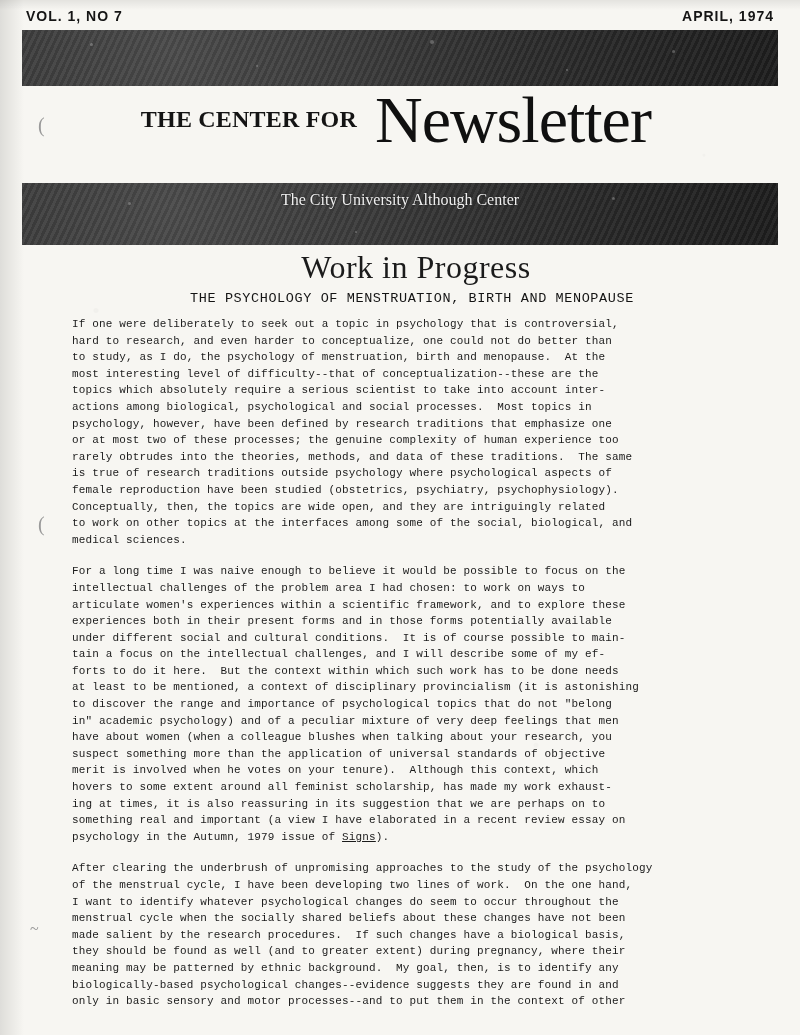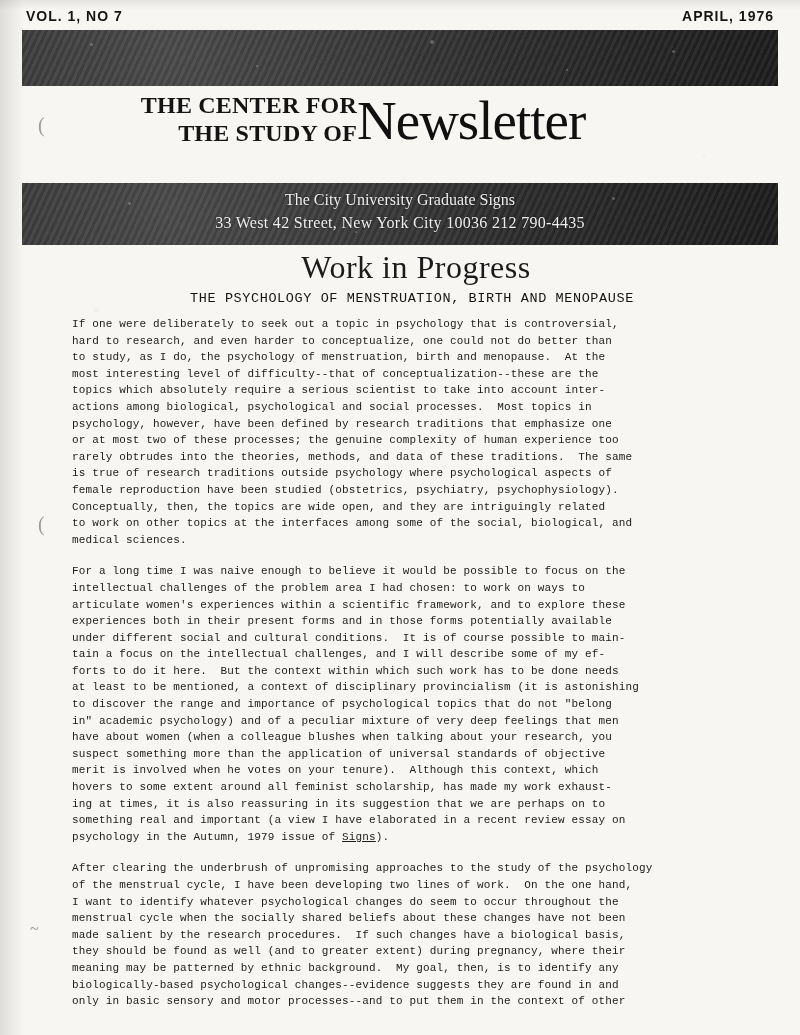--- a/index.html
+++ b/index.html
@@ -74,22 +74,23 @@
     font-weight: bold;
     font-size: 24px;
     line-height: 1.16;
     text-align: right;
     width: 335px;
     letter-spacing: 0.2px;
     color: #141414;
   }
   .newsletter-word {
     font-family: "Liberation Serif", serif;
-    font-size: 55px;
+    font-size: 66px;
     line-height: 1;
+    margin-left: 18px;
     letter-spacing: -1px;
     color: #101010;
     white-space: nowrap;
   }
   
   .address {
     position: absolute;
     top: 188px;
     left: 22px;
     right: 22px;
@@ -173,47 +174,45 @@
 </head>
 <body>
 
 <div class="page">
 
   <div class="shadow-top"></div>
   <div class="shadow-left"></div>
 
   <div class="topline">
     <span>VOL. 1, NO 7</span>
-    <span>APRIL, 1976</span>
+    <span>APRIL, 1974</span>
   </div>
 
   <div class="strip s1">
     <span class="speck" style="left:9%;top:24%;width:3px;height:3px;"></span>
     <span class="speck" style="left:31%;top:62%;width:2px;height:2px;"></span>
     <span class="speck" style="left:54%;top:18%;width:4px;height:4px;"></span>
     <span class="speck" style="left:72%;top:70%;width:2px;height:2px;"></span>
     <span class="speck" style="left:86%;top:36%;width:3px;height:3px;"></span>
   </div>
 
   <div class="masthead">
     <div class="center-name">
       <div>THE CENTER FOR</div>
-      <div>THE STUDY OF</div>
     </div>
     <div class="newsletter-word">Newsletter</div>
   </div>
 
   <div class="strip s2">
     <span class="speck" style="left:14%;top:30%;width:3px;height:3px;"></span>
     <span class="speck" style="left:44%;top:78%;width:2px;height:2px;"></span>
     <span class="speck" style="left:78%;top:22%;width:3px;height:3px;"></span>
   </div>
   <div class="address">
-    <div class="line1">The City University Graduate Signs</div>
-    <div class="line2">33 West 42 Street, New York City 10036   212 790-4435</div>
+    <div class="line1">The City University Although Center</div>
   </div>
 
   <div class="wip">Work in Progress</div>
   <div class="article-title">THE PSYCHOLOGY OF MENSTRUATION, BIRTH AND MENOPAUSE</div>
 
   <div class="body-copy">
     <p>If one were deliberately to seek out a topic in psychology that is controversial,
 hard to research, and even harder to conceptualize, one could not do better than
 to study, as I do, the psychology of menstruation, birth and menopause.  At the
 most interesting level of difficulty--that of conceptualization--these are the

